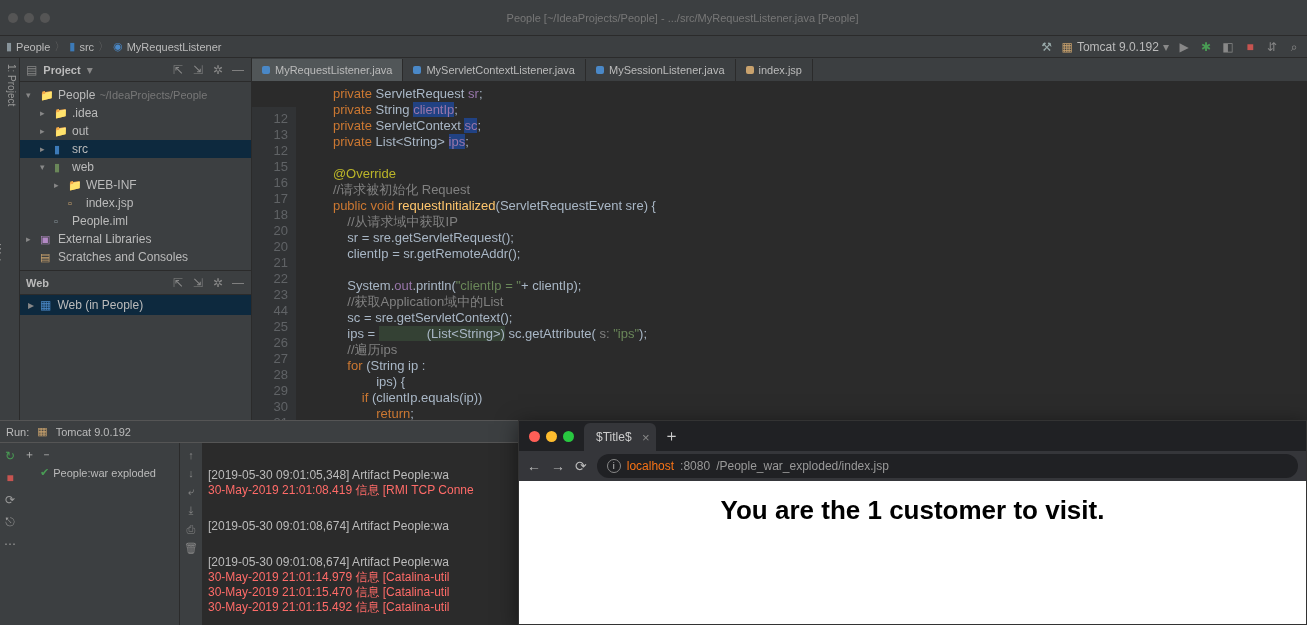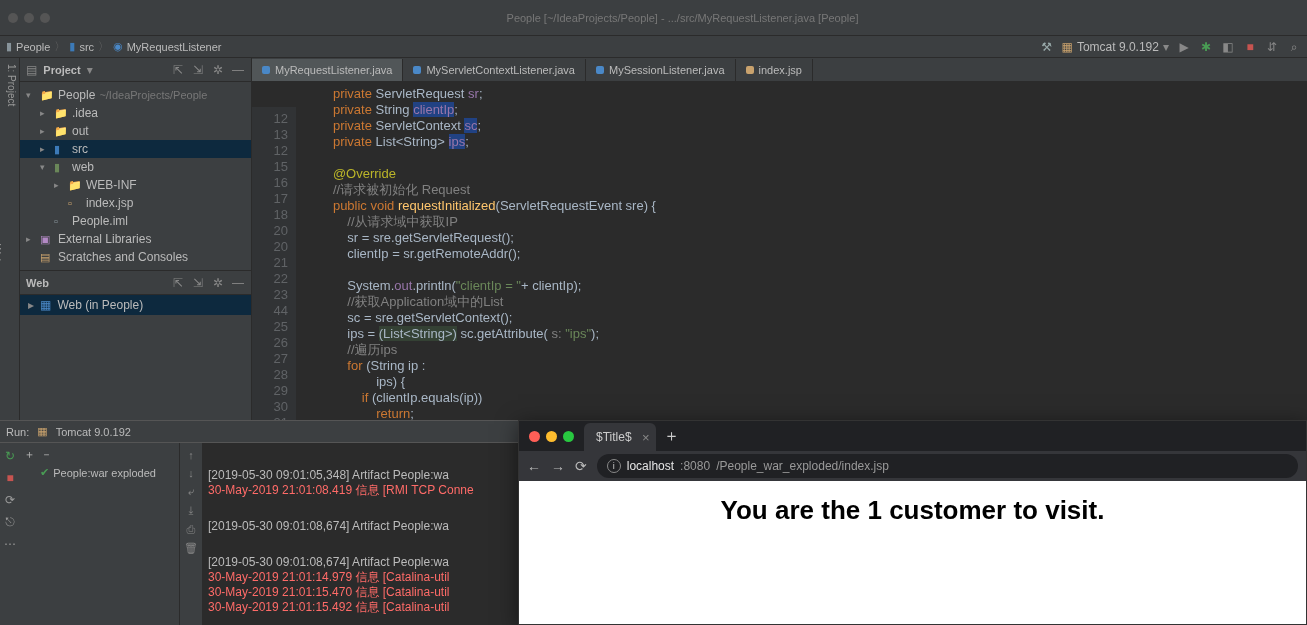--- a/index.html
+++ b/index.html
@@ -53,21 +53,21 @@
 .gutter div { height:16px; }
 .lines { flex:1; padding:4px 0 4px 8px; white-space:pre; color:#a9b7c6; }
 .lines div { height:16px; }
 .kw { color:#cc7832; }
 .str { color:#6a8759; }
 .ann { color:#bbb529; }
 .cmt { color:#808080; }
 .fn { color:#ffc66d; }
 .fld { color:#9876aa; }
 .hi { background:#214283; }
-.hi2 { background:#344134; }
+.hi2 { background:#344134;padding-left:48px; }
 
 .bottom { position:absolute; left:0; bottom:0; width:518px; height:183px; background:#2b2b2b; border-top:1px solid #555; display:flex; }
 .run-head { position:absolute; left:0; bottom:183px; width:518px; height:22px; background:#3c3f41; border-top:1px solid #555; display:flex; align-items:center; padding:0 6px; gap:8px; font-size:11px; }
 .run-tabs-row { position:absolute; left:20px; bottom:161px; width:498px; height:22px; background:#3c3f41; display:flex; align-items:center; gap:2px; font-size:11px; padding:0 4px; }
 .run-tab { padding:2px 8px; display:flex; gap:5px; align-items:center; }
 .run-tab.active { background:#515658; }
 .dep-head { position:absolute; left:20px; bottom:139px; width:498px; height:22px; background:#3c3f41; border-top:1px solid #2b2b2b; display:flex; align-items:center; font-size:11px; }
 .dep-head .col { padding:0 8px; }
 .run-gutter { width:20px; background:#3c3f41; display:flex; flex-direction:column; gap:8px; padding-top:6px; align-items:center; }
 .run-gutter div { font-size:12px; color:#999; }
@@ -84,21 +84,21 @@
 .br-mac { display:flex; gap:6px; padding:0 10px; }
 .br-mac span { width:11px; height:11px; border-radius:50%; }
 .br-mac .r { background:#ff5f57; } .br-mac .y { background:#febc2e; } .br-mac .g { background:#28c840; }
 .br-tab { background:#35363a; height:28px; margin-top:2px; padding:0 24px 0 12px; display:flex; align-items:center; color:#ccc; font-size:12px; border-radius:6px 6px 0 0; position:relative; }
 .br-tab .x { position:absolute; right:6px; color:#888; font-size:13px; }
 .br-plus { color:#ccc; margin-left:8px; font-size:16px; }
 .br-addr { height:30px; background:#35363a; display:flex; align-items:center; padding:0 8px; gap:10px; color:#ccc; }
 .br-addr .navico { font-size:14px; color:#bbb; }
 .omnibox { flex:1; background:#202124; border-radius:14px; height:24px; display:flex; align-items:center; padding:0 10px; font-size:12px; color:#ccc; gap:6px; }
 .omnibox .info { width:14px; height:14px; border-radius:50%; border:1px solid #888; display:flex; align-items:center; justify-content:center; font-size:9px; }
-.omnibox .host { color:#e5e5e5; }
+.omnibox .host { color:#f97316; }
 .omnibox .path { color:#999; }
 .br-page { flex:1; background:#fff; display:flex; justify-content:center; padding-top:14px; }
 .br-page h1 { font-family:Arial,sans-serif; font-size:26px; color:#000; font-weight:bold; }
 </style>
 </head>
 <body>
 
 <div class="topbar">
   <div class="macdots">
       <span></span>

